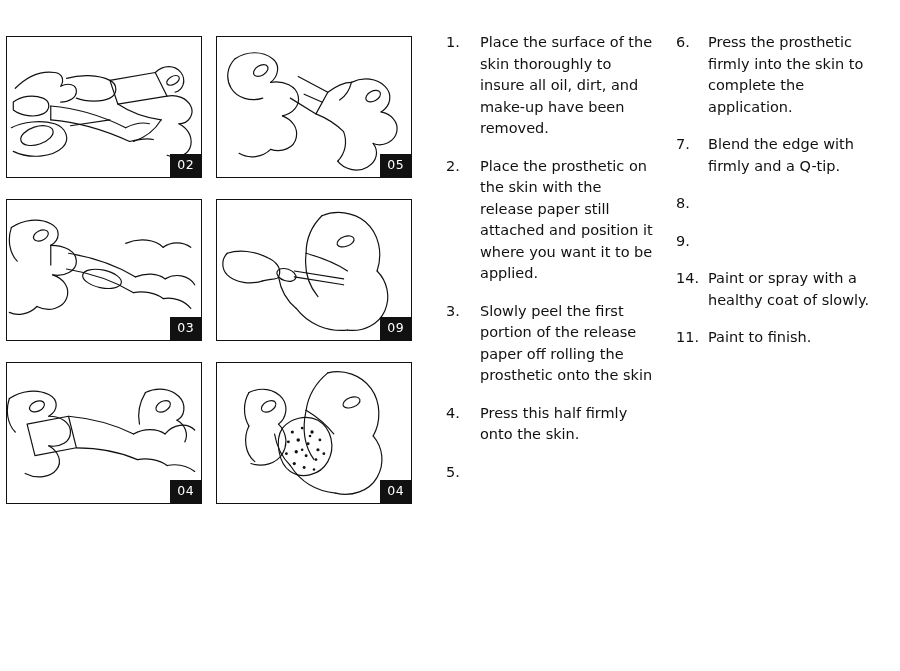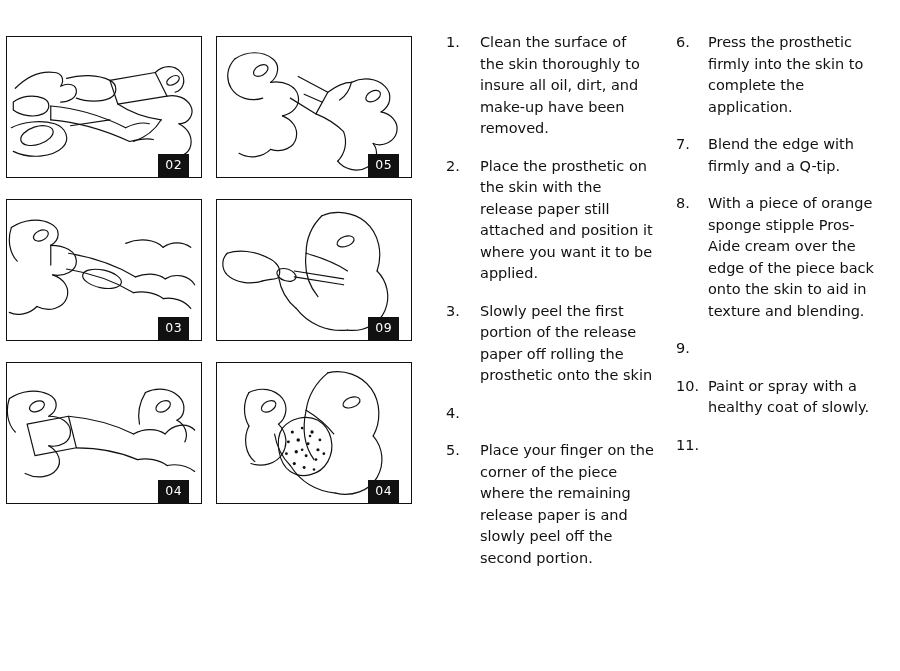--- a/index.html
+++ b/index.html
@@ -42,21 +42,21 @@
     overflow: hidden;
     box-sizing: border-box;
   }
   .figure svg {
     display: block;
     width: 100%;
     height: 100%;
   }
   .fig-label {
     position: absolute;
-    right: 12px;
+    right: 0;
     bottom: 0;
     background: #111111;
     color: #ffffff;
     font-size: 12.5px;
     line-height: 1;
     padding: 5px 7px 6px 7px;
     letter-spacing: .4px;
     font-family: "DejaVu Sans", sans-serif;
   }
 
@@ -274,61 +274,61 @@
 
     </div>
   </div>
 
   <div class="instructions">
 
     <div class="col col-left">
       <ol class="steps">
         <li>
           <span class="num">1.</span>
-          <span class="txt">Clean the surface of the skin thoroughly to insure all oil, dirt, and make-up have been removed.</span>
+          <span class="txt">Place the surface of the skin thoroughly to insure all oil, dirt, and make-up have been removed.</span>
         </li>
         <li>
           <span class="num">2.</span>
           <span class="txt">Place the prosthetic on the skin with the release paper still attached and position it where you want it to be applied.</span>
         </li>
         <li>
           <span class="num">3.</span>
           <span class="txt">Slowly peel the first portion of the release paper off rolling the prosthetic onto the skin</span>
         </li>
         <li>
           <span class="num">4.</span>
+          <span class="txt">Press this half firmly onto the skin.</span>
         </li>
         <li>
           <span class="num">5.</span>
-          <span class="txt">Place your finger on the corner of the piece where the remaining release paper is and slowly peel off the second portion.</span>
         </li>
       </ol>
     </div>
 
     <div class="col col-right">
       <ol class="steps">
         <li>
           <span class="num">6.</span>
           <span class="txt">Press the prosthetic firmly into the skin to complete the application.</span>
         </li>
         <li>
           <span class="num">7.</span>
           <span class="txt">Blend the edge with firmly and a Q-tip.</span>
         </li>
         <li>
           <span class="num">8.</span>
-          <span class="txt">With a piece of orange sponge stipple Pros-Aide cream over the edge of the piece back onto the skin to aid in texture and blending.</span>
         </li>
         <li>
           <span class="num">9.</span>
         </li>
         <li>
-          <span class="num">10.</span>
+          <span class="num">14.</span>
           <span class="txt">Paint or spray with a healthy coat of slowly.</span>
         </li>
         <li>
           <span class="num">11.</span>
+          <span class="txt">Paint to finish.</span>
         </li>
       </ol>
     </div>
 
   </div>
 </div>
 
 </body></html>

